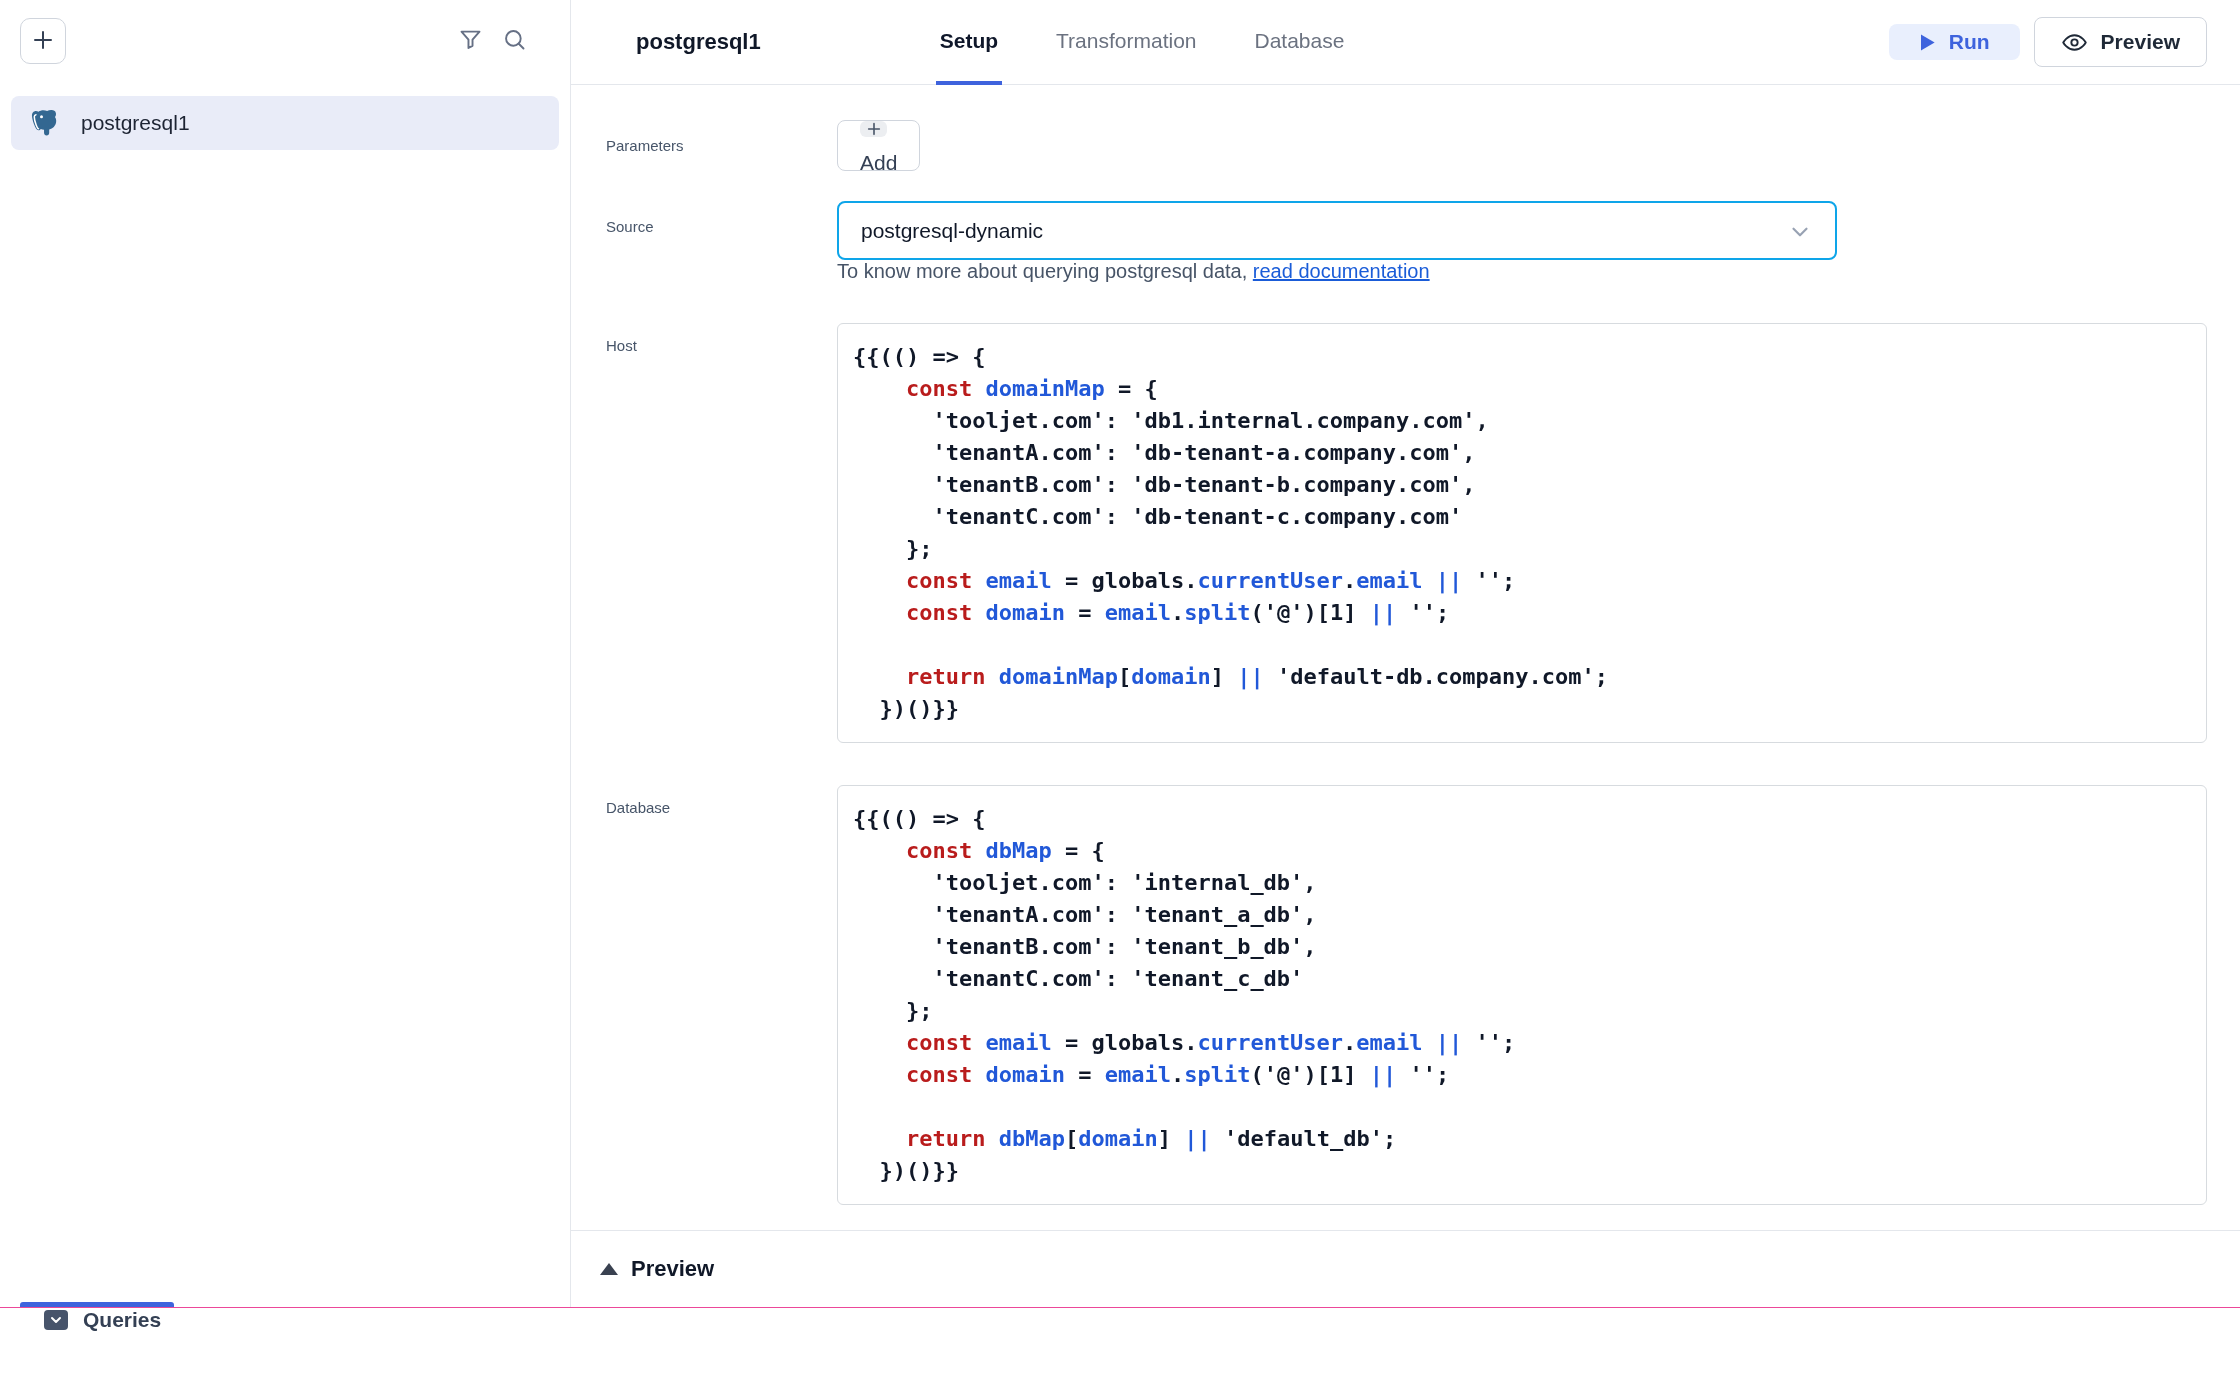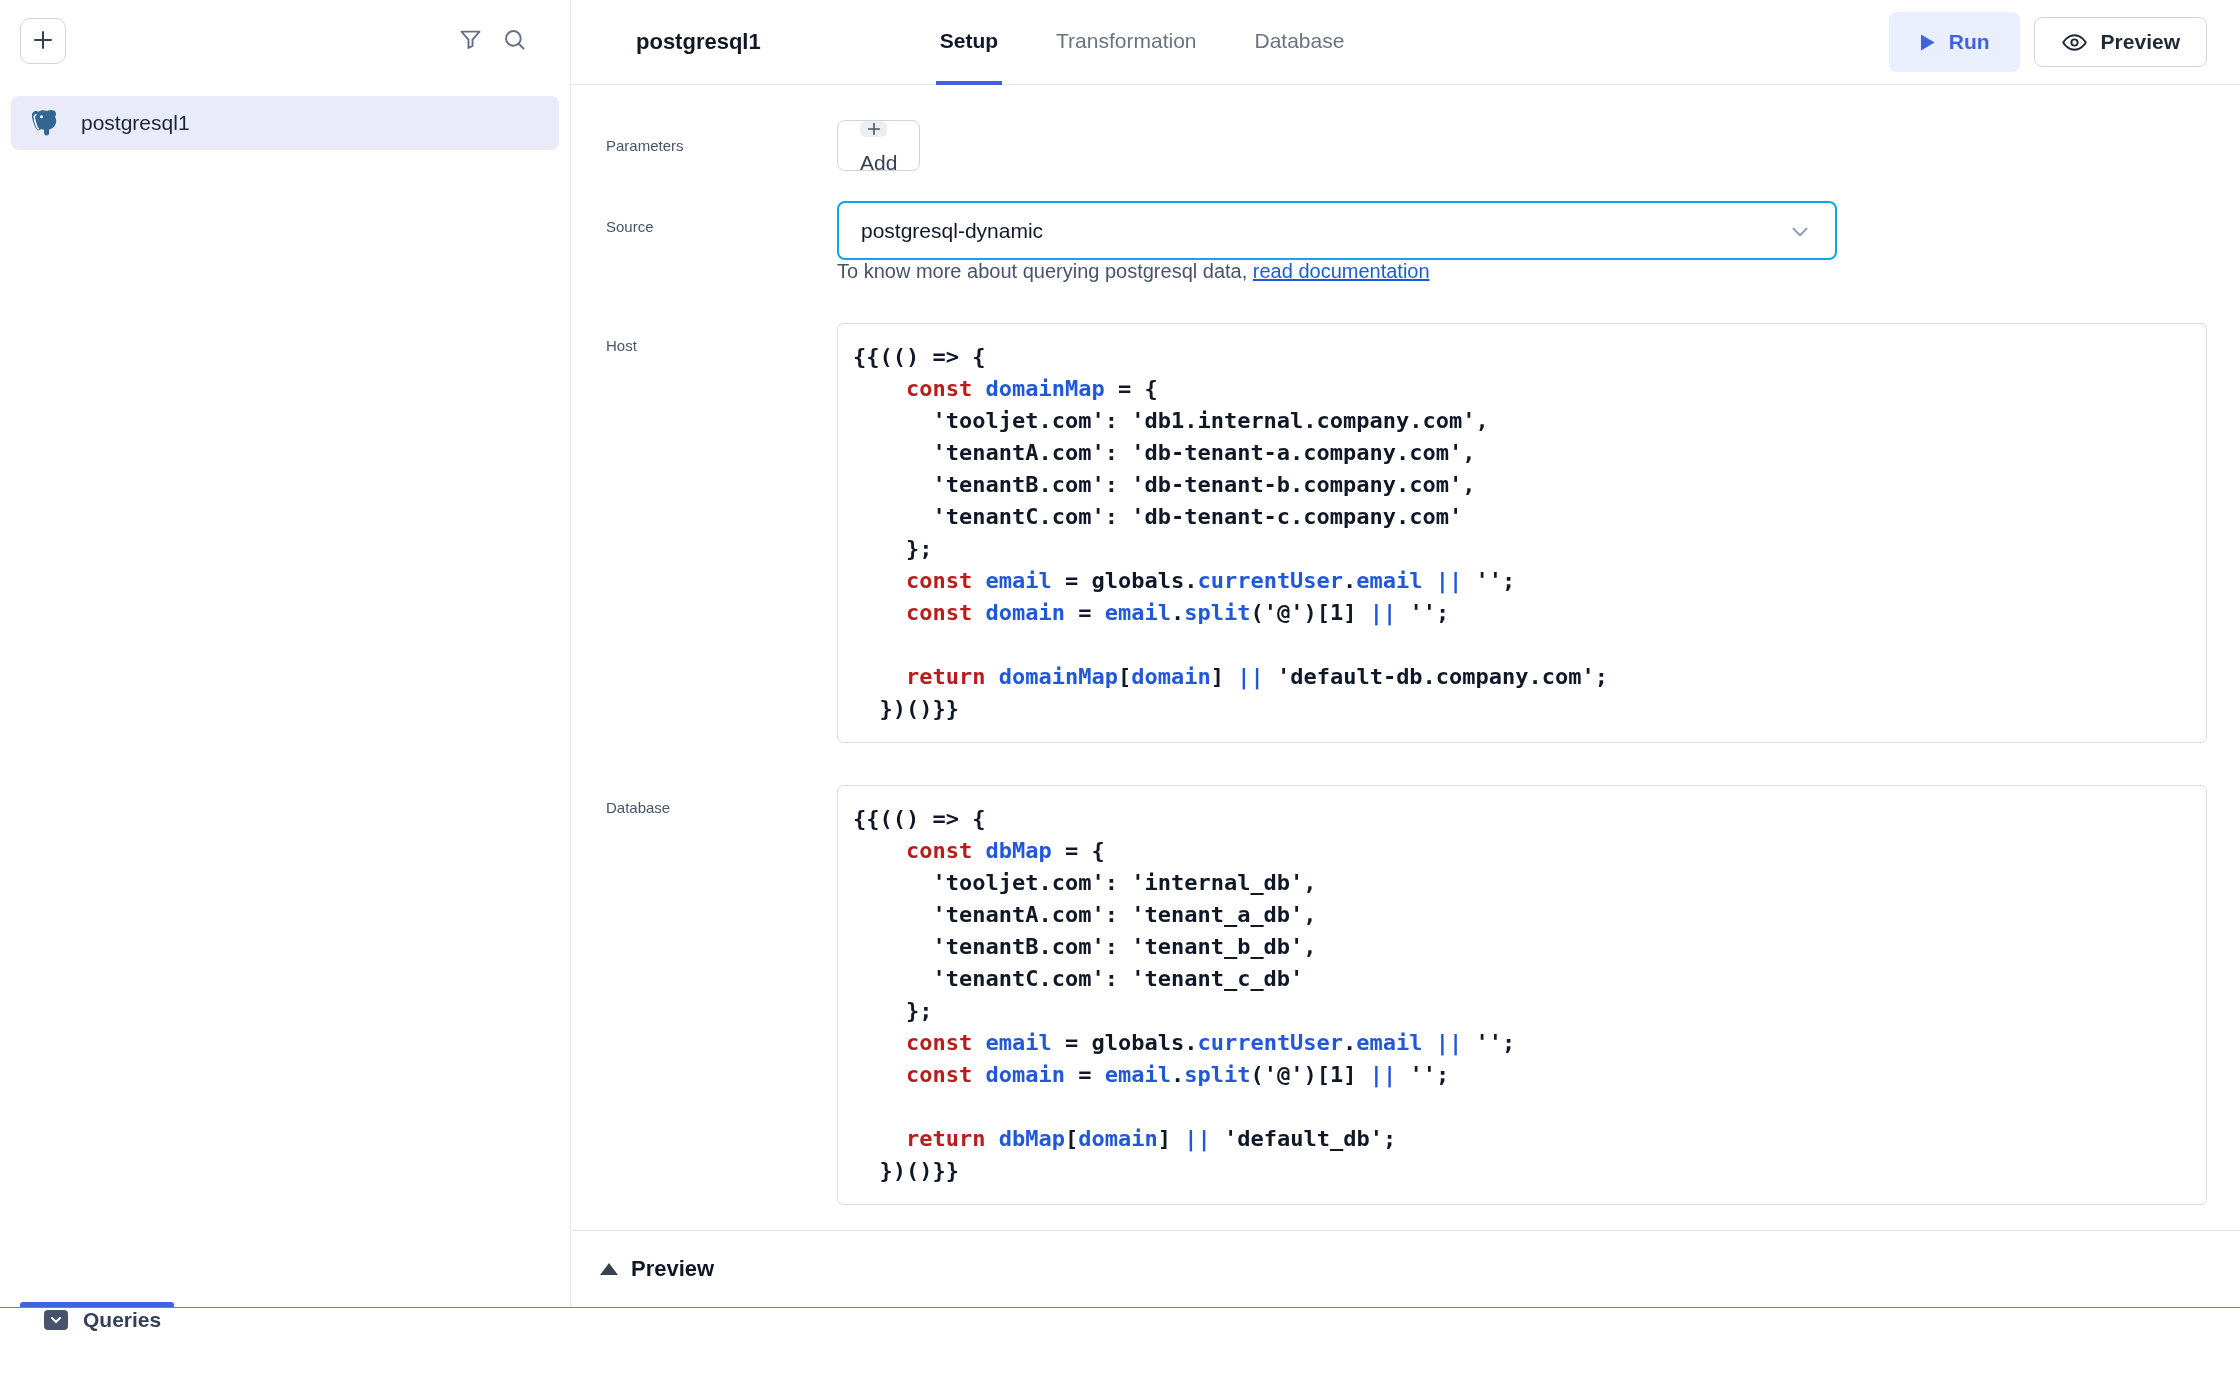--- a/index.html
+++ b/index.html
@@ -27,21 +27,21 @@
   
   .main { flex:1; display:flex; flex-direction:column; min-width:0; }
   .main-header { display:flex; align-items:stretch; height:85px; flex:0 0 85px;
     border-bottom:1px solid #e4e7ec; padding:0 33px 0 65px; }
   .query-title { align-self:center; font-size:22px; font-weight:700; color:#101828; }
   .tabs { display:flex; margin-left:175px; gap:50px; }
   .tab { display:flex; align-items:center; padding:13px 4px; font-size:21px; font-weight:500;
     color:#6b7280; border-bottom:4px solid transparent; margin-bottom:-1px; cursor:pointer; }
   .tab.active { color:#0f172a; font-weight:700; border-bottom-color:#3e63dd; }
   .header-actions { margin-left:auto; display:flex; align-items:center; gap:14px; }
-  .run-btn { display:flex; align-items:center; gap:13px; height:60px; padding:5px 30px;
+  .run-btn { display:flex; align-items:center; gap:13px; height:36px; padding:5px 30px;
     background:#e9effd; border:none; border-radius:8px; font-size:21px; font-weight:600;
     color:#3e63dd; cursor:pointer; }
   .preview-btn { display:flex; align-items:center; gap:13px; height:50px; padding:0 26px;
     background:#fff; border:1px solid #d0d5dd; border-radius:8px; font-size:21px; font-weight:600;
     color:#1f2937; cursor:pointer; }
 
   
   .content { padding:35px 33px 0 35px; }
   .form-row { display:flex; }
   .form-label { flex:0 0 231px; width:231px; font-size:15px; font-weight:400; color:#475569; }

